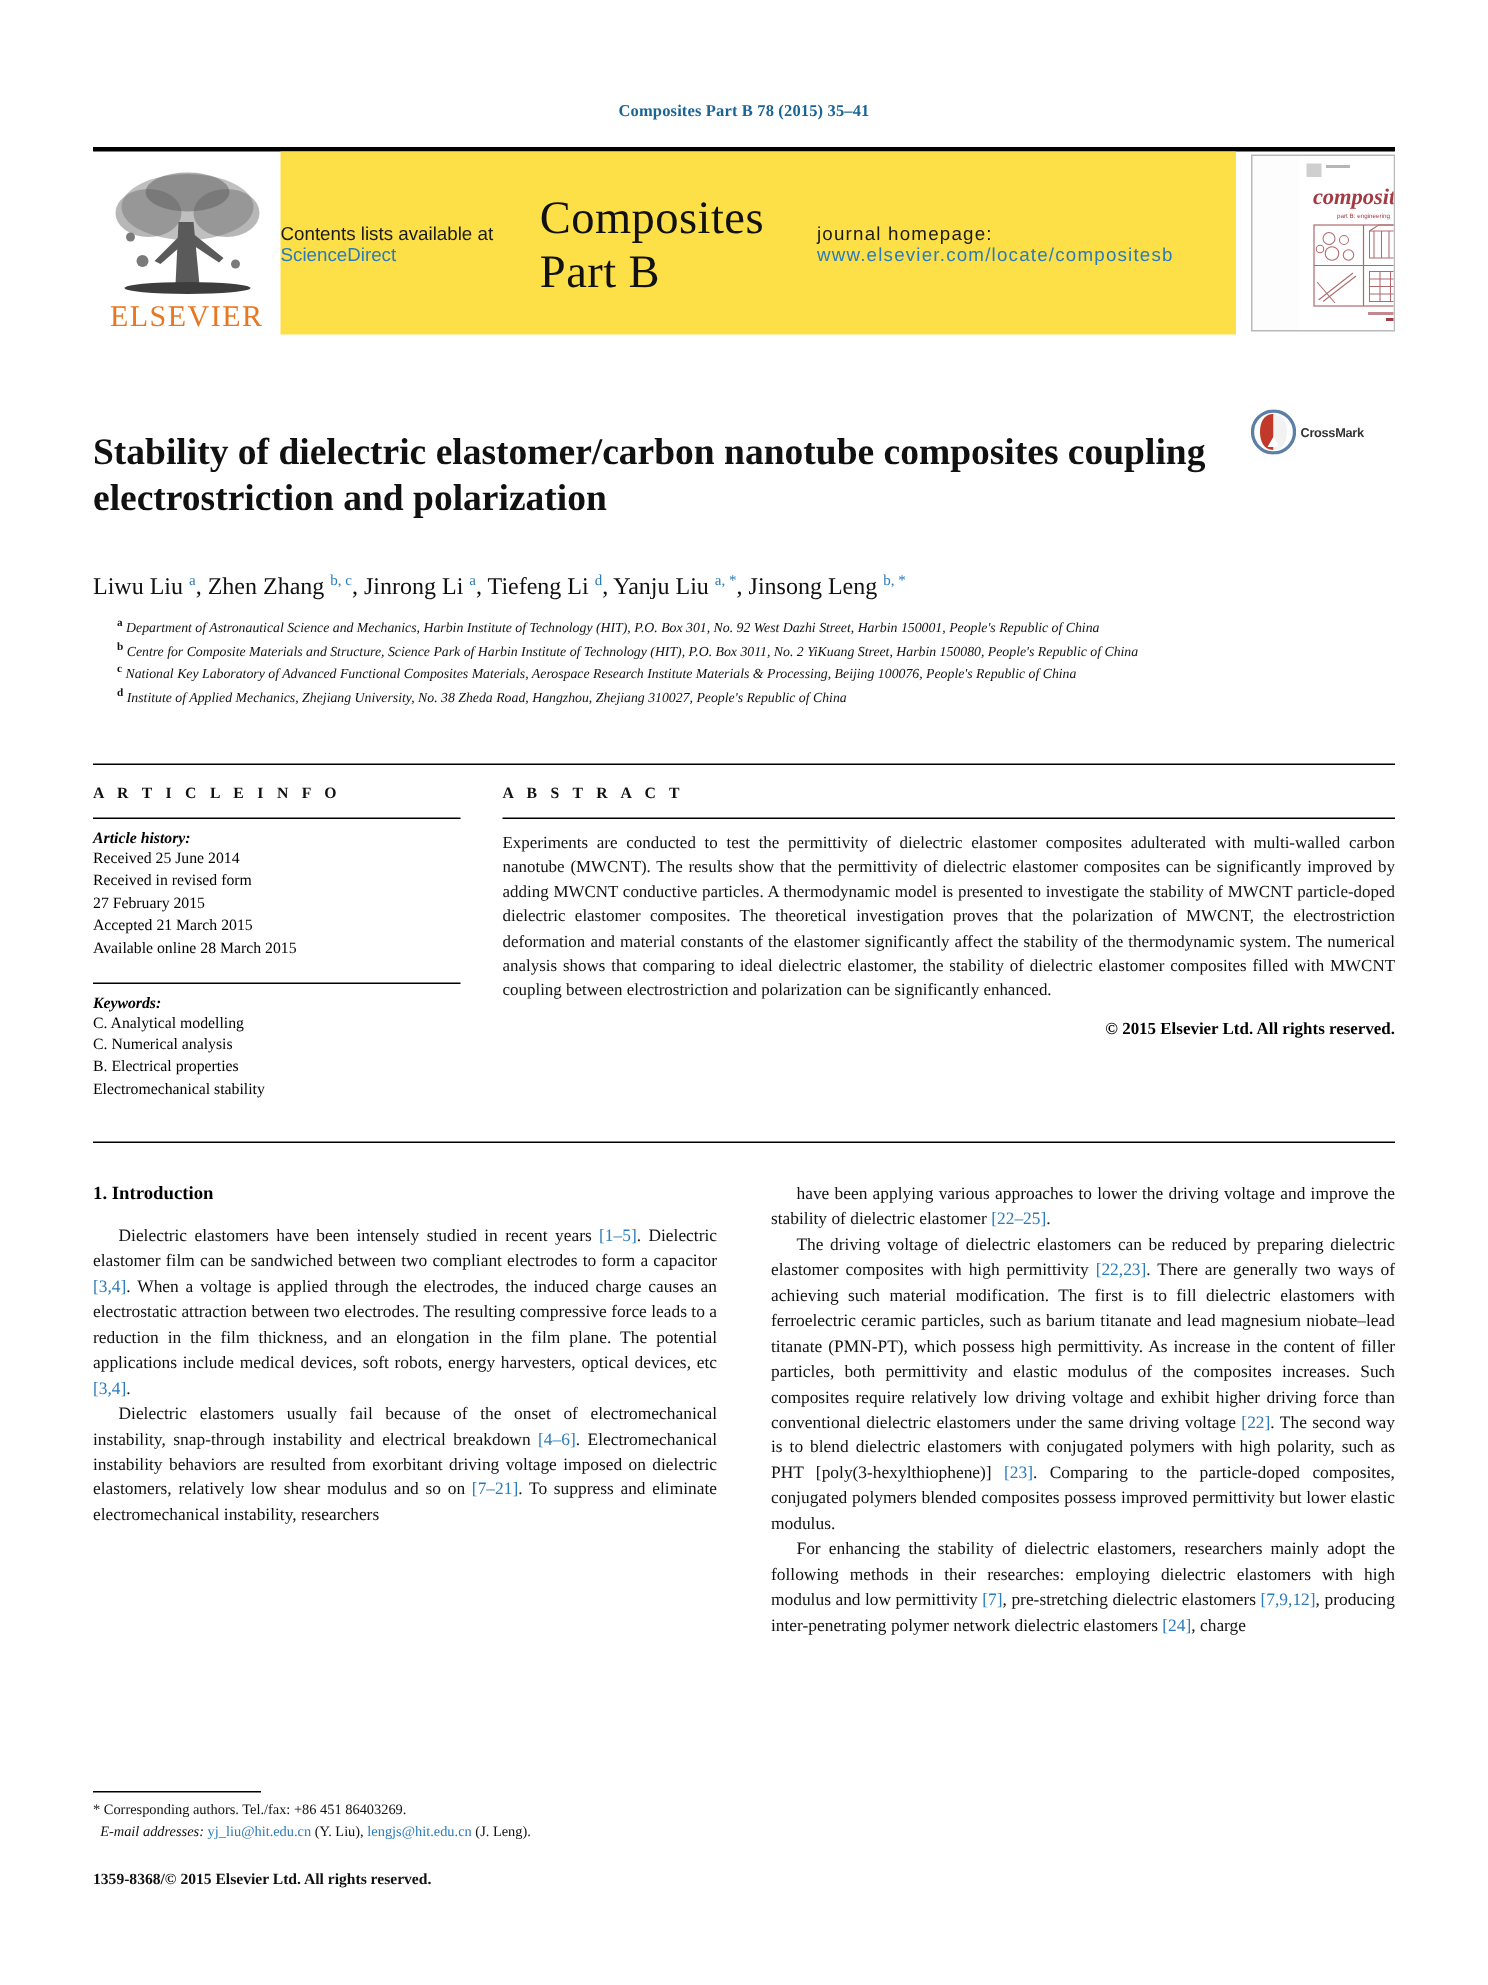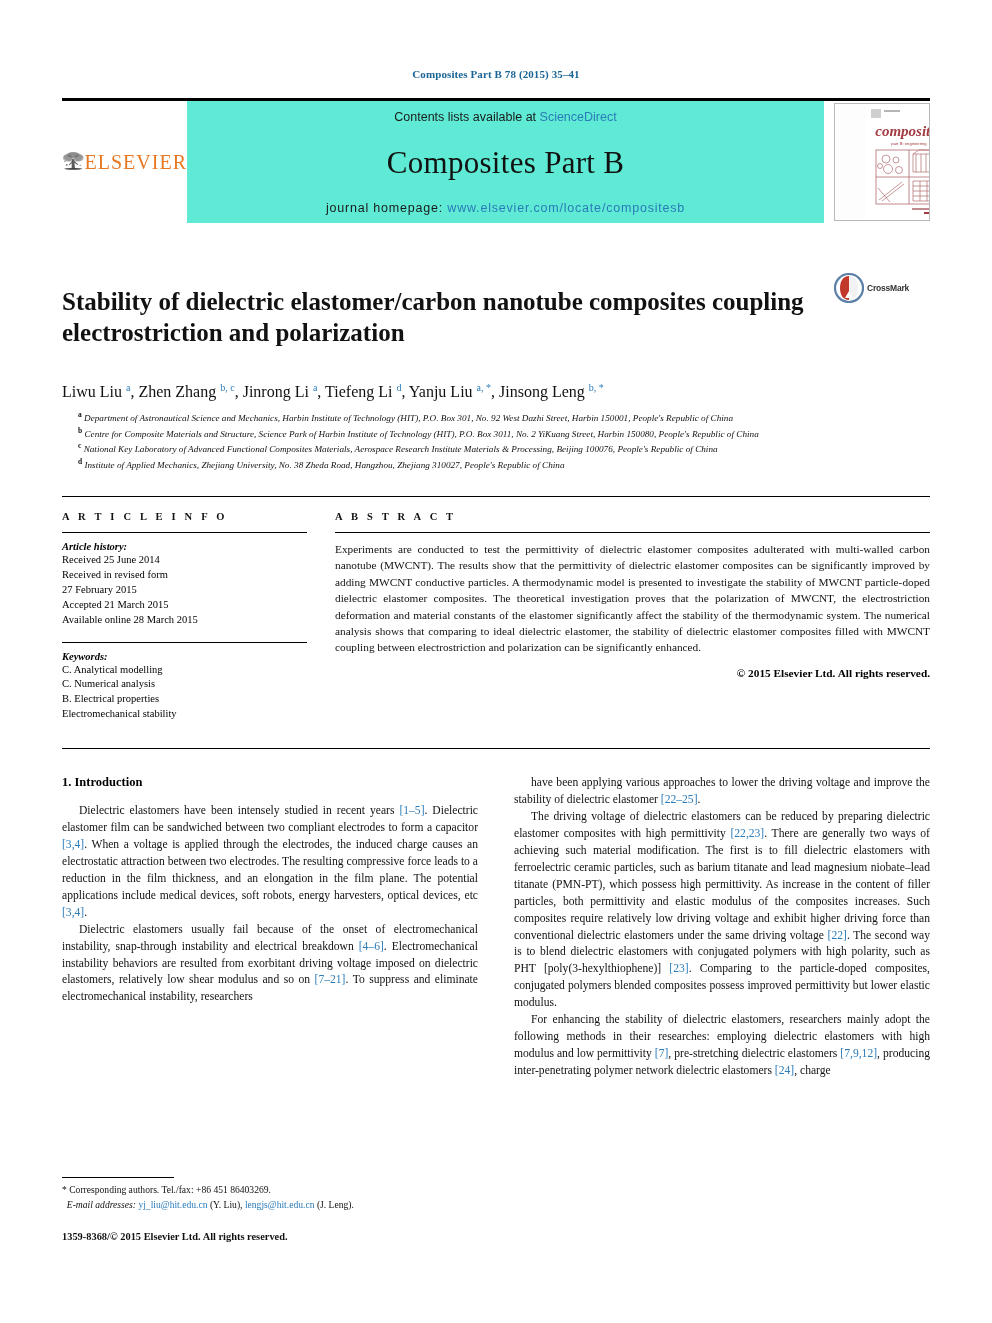--- a/index.html
+++ b/index.html
@@ -38,39 +38,39 @@
     margin-top: 18px;
     border-top: 3px solid #000;
     display: flex;
     align-items: stretch;
     height: 122px;
   }
   .elsevier-block {
     width: 125px;
     flex: none;
     display: flex;
-    flex-direction: row;
+    flex-direction: column;
     justify-content: flex-end;
     align-items: center;
     padding-bottom: 2px;
   }
   .tree-svg { display:block; }
   .elsevier-word {
     font-family: "Liberation Serif", serif;
     color: #e87722;
     font-size: 20px;
     letter-spacing: 1px;
     line-height: 20px;
     margin-top: 1px;
   }
   .journal-band {
     flex: 1;
-    background: #5eead4;
-    display: flex;
-    flex-direction: column;
+    background: #fde047;
+    display: flex;
+    flex-direction: row;
     justify-content: space-between;
     align-items: center;
     padding: 9px 0 8px 0;
     box-sizing: border-box;
   }
   .contents-line {
     font-family: "Liberation Sans", sans-serif;
     font-size: 12.5px;
     color: #1a1a1a;
   }
@@ -152,21 +152,21 @@
     font-size: 9.2px;
     font-style: italic;
     line-height: 1.45;
     color: #111;
   }
   .affiliations p { margin: 0 0 0 16px; }
   .affiliations sup { font-style: normal; font-weight: bold; font-size: 7.5px; }
 
   
   .info-abstract {
-    margin-top: 24px;
+    margin-top: 37px;
     border-top: 1px solid #000;
     padding-top: 14px;
     display: flex;
     gap: 0;
   }
   .col-info { width: 245px; flex: none; padding-right: 28px; }
   .col-abstract { flex: 1; }
 
   .sec-label {
     font-family: "Liberation Serif", serif;
@@ -227,21 +227,21 @@
     text-indent: 17px;
     margin: 0;
     color: #111;
   }
   .ref { color: #2b7bb9; }
 
   
   .footnote-area {
     position: absolute;
     left: 62px;
-    bottom: 79px;
+    bottom: 62px;
     width: 416px;
   }
   .fn-rule {
     border-top: 1px solid #000;
     width: 112px;
     margin-bottom: 5px;
   }
   .fn-line {
     font-size: 9.6px;
     line-height: 1.5;

